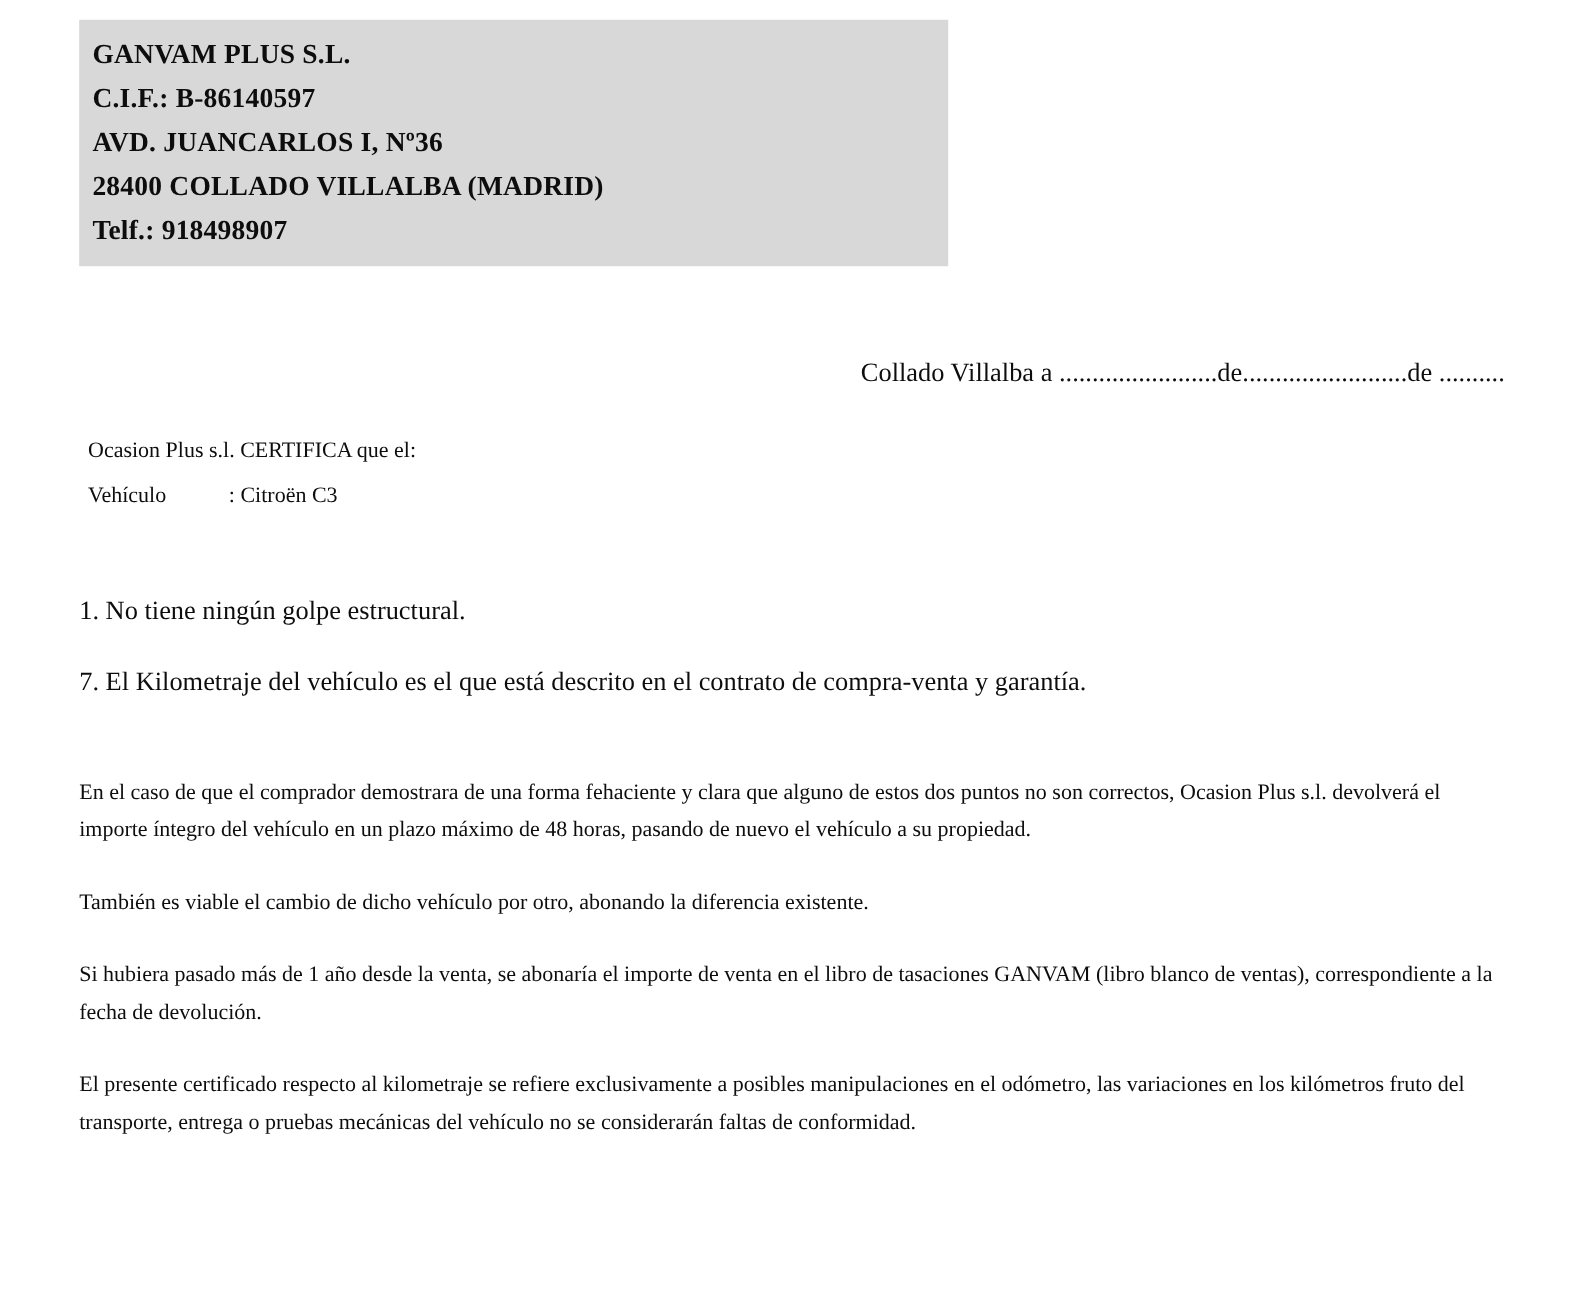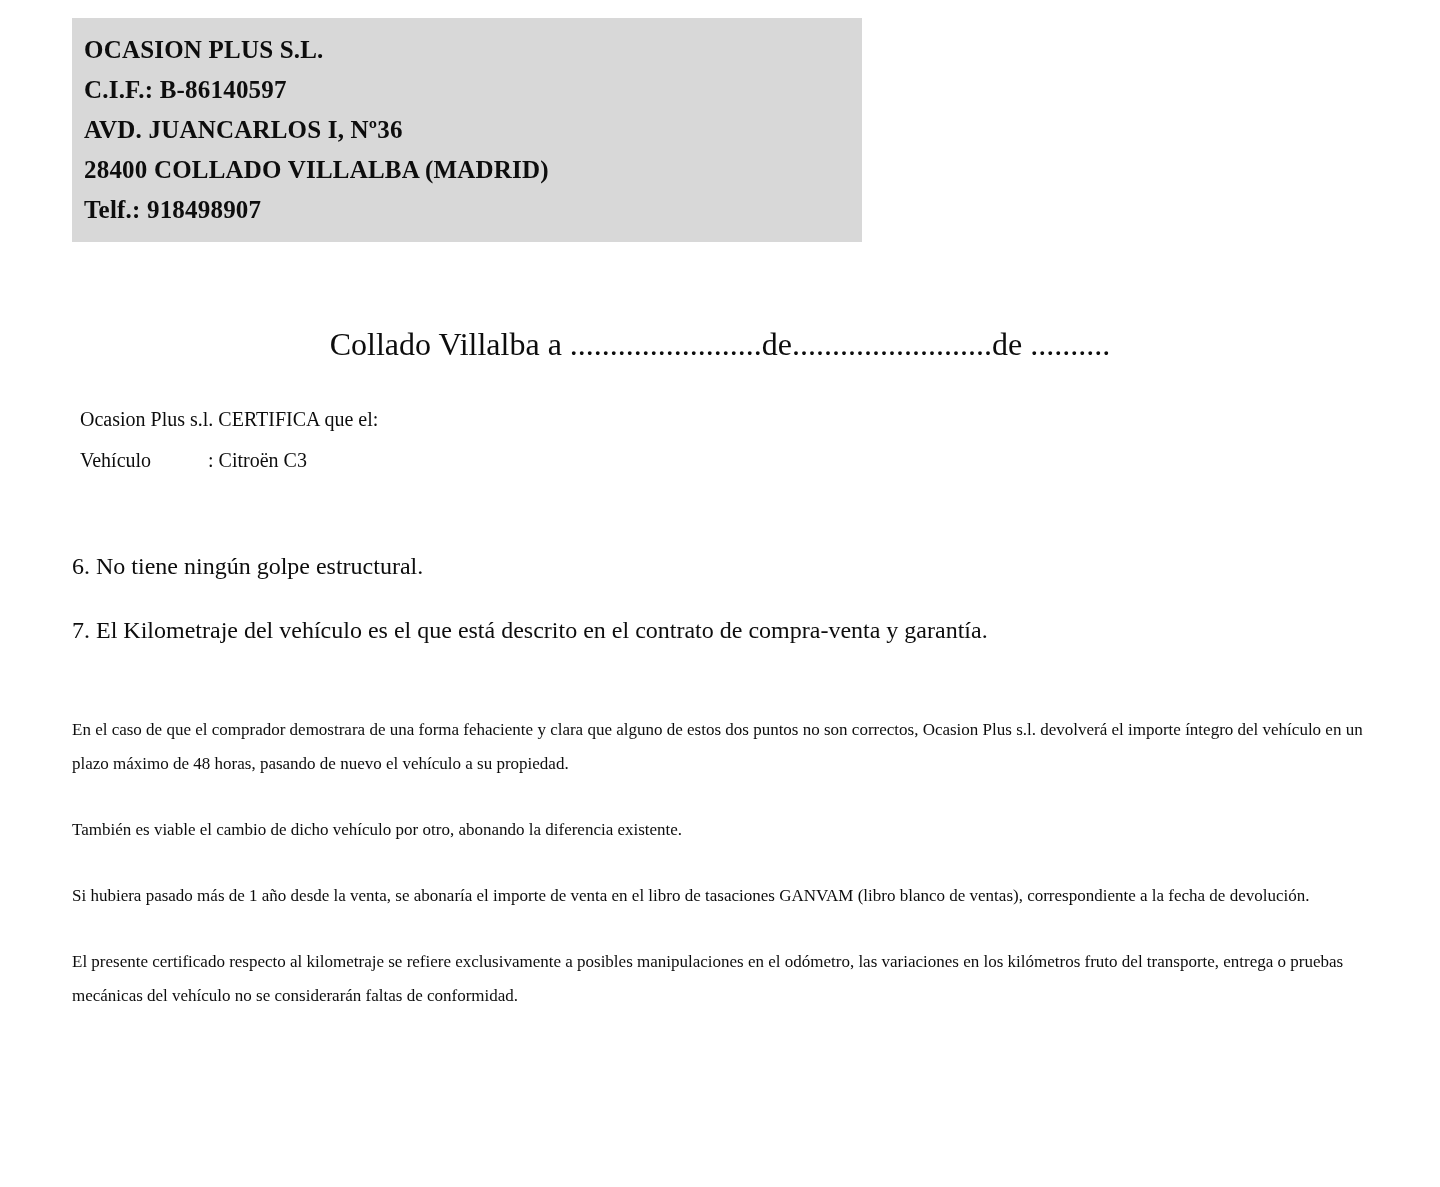--- a/index.html
+++ b/index.html
@@ -25,22 +25,22 @@
     padding: 12px 20px 12px 12px;
   }
   .header-box .hline {
     font-weight: bold;
     font-size: 25px;
     line-height: 40px;
     letter-spacing: 0.2px;
   }
   .date-line {
     margin-top: 84px;
-    font-size: 32px;
-    text-align: center;
+    font-size: 24px;
+    text-align: right;
     padding-right: 2px;
   }
   .cert-block {
     margin-top: 36px;
     padding-left: 8px;
     font-size: 20px;
   }
   .cert-block .cline {
     line-height: 41px;
   }
@@ -52,50 +52,50 @@
   .points {
     margin-top: 68px;
     font-size: 24px;
   }
   .point {
     margin-top: 30px;
     line-height: 34px;
   }
   .paragraphs {
     margin-top: 66px;
-    font-size: 17px;
+    font-size: 20px;
   }
   .para {
     margin-top: 32px;
     line-height: 34px;
     max-width: 1300px;
   }
 </style>
 </head>
 <body>
 
 <div class="page">
 
   <div class="header-box">
-    <div class="hline">OCASION PLUS S.L.</div>
+    <div class="hline">GANVAM PLUS S.L.</div>
     <div class="hline">C.I.F.: B-86140597</div>
     <div class="hline">AVD. JUANCARLOS I, Nº36</div>
     <div class="hline">28400 COLLADO VILLALBA (MADRID)</div>
     <div class="hline">Telf.: 918498907</div>
   </div>
 
   <div class="date-line">Collado Villalba a ........................de.........................de ..........</div>
 
   <div class="cert-block">
     <div class="cline">Ocasion Plus s.l. CERTIFICA que el:</div>
     <div class="cline"><span class="cert-label"><span class="u">Vehículo</span></span><span>: Citroën C3</span></div>
   </div>
 
   <div class="points">
-    <div class="point">6. No tiene ningún golpe estructural.</div>
+    <div class="point">1. No tiene ningún golpe estructural.</div>
     <div class="point">7. El Kilometraje del vehículo es el que está descrito en el contrato de compra-venta y garantía.</div>
   </div>
 
   <div class="paragraphs">
     <div class="para">En el caso de que el comprador demostrara de una forma fehaciente y clara que alguno de estos dos puntos no son correctos, Ocasion Plus s.l. devolverá el importe íntegro del vehículo en un plazo máximo de 48 horas, pasando de nuevo el vehículo a su propiedad.</div>
     <div class="para">También es viable el cambio de dicho vehículo por otro, abonando la diferencia existente.</div>
     <div class="para">Si hubiera pasado más de 1 año desde la venta, se abonaría el importe de venta en el libro de tasaciones GANVAM (libro blanco de ventas), correspondiente a la fecha de devolución.</div>
     <div class="para">El presente certificado respecto al kilometraje se refiere exclusivamente a posibles manipulaciones en el odómetro, las variaciones en los kilómetros fruto del transporte, entrega o pruebas mecánicas del vehículo no se considerarán faltas de conformidad.</div>
   </div>
 

